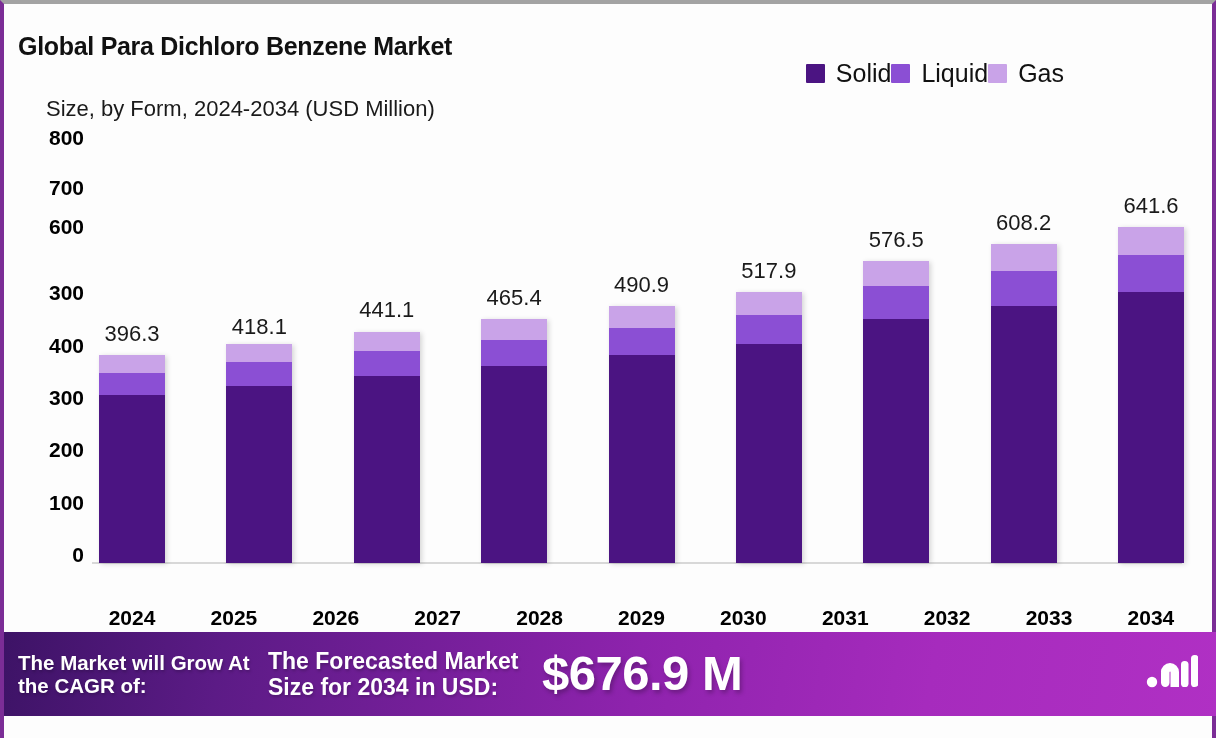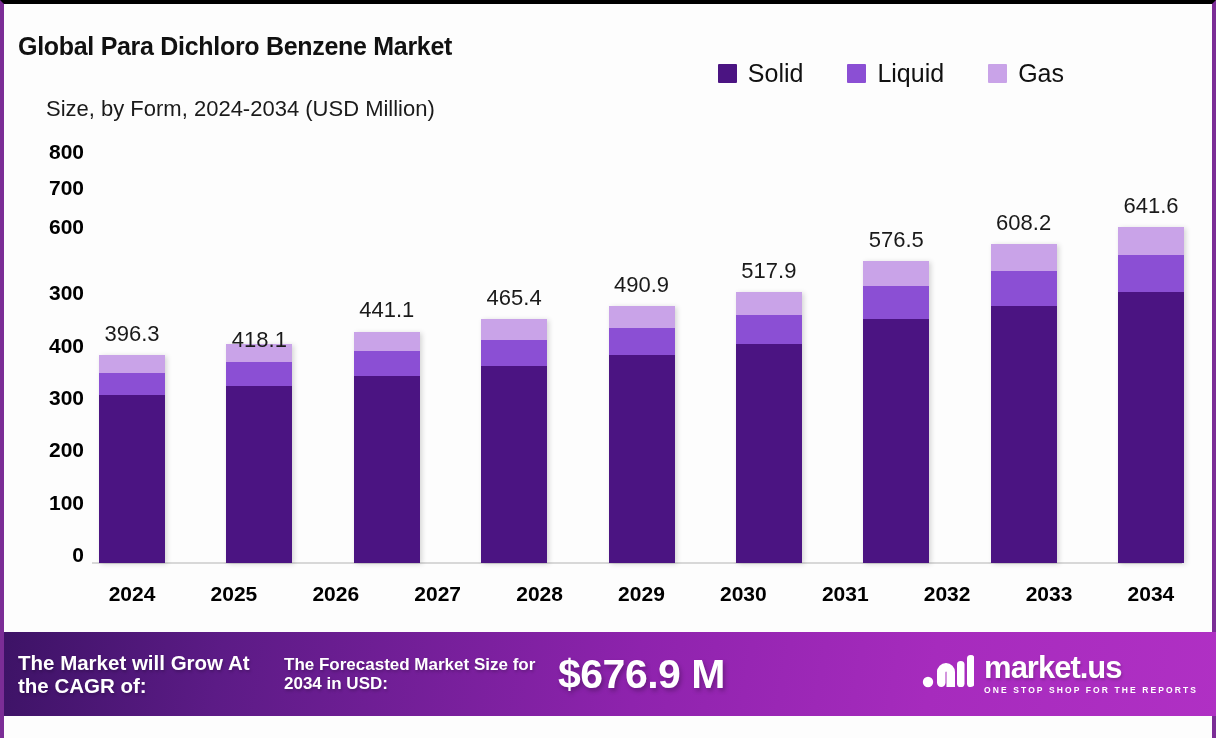--- a/index.html
+++ b/index.html
@@ -6,42 +6,42 @@
   body{
     width:1216px;height:738px;
     background:#ffffff;
     font-family:"Liberation Sans", sans-serif;
     overflow:hidden;
   }
   #frame{
     position:relative;
     width:1216px;height:738px;
     box-sizing:border-box;
-    border-top:4px solid #000000;
+    border-top:4px solid #a3a3a3;
     border-left:4px solid #7b2d96;
     border-right:4px solid #7b2d96;
     background:#fdfdfd;
   }
 
   
   #title{
     position:absolute;left:14px;top:28px;
     font-size:25px;font-weight:bold;color:#111;
     letter-spacing:-0.3px;white-space:nowrap;
   }
   #subtitle{
     position:absolute;left:42px;top:92px;
     font-size:22px;color:#1a1a1a;font-weight:400;
     white-space:nowrap;
   }
 
   
   #legend{
     position:absolute;right:148px;top:55px;
-    display:flex;align-items:center;gap:44px;
+    display:flex;align-items:center;
   }
   .legend-item{display:flex;align-items:center;gap:11px;}
   .legend-swatch{width:19px;height:19px;display:block;border-radius:1px;}
   .legend-label{font-size:25px;color:#111;white-space:nowrap;}
   #yaxis{
     position:absolute;left:0px;top:132px;
     width:80px;height:432px;
   }
   .ytick{
     position:absolute;right:0;
@@ -79,21 +79,21 @@
     font-size:22px;color:#1a1a1a;white-space:nowrap;
   }
 
   #xaxis{
     position:absolute;left:95px;top:578px;
     width:1085px;
     display:flex;justify-content:space-between;
   }
   .xtick{
     width:66px;text-align:center;
-    font-size:21px;font-weight:bold;color:#000;
+    font-size:21px;font-weight:bold;color:#000;margin-top:24px;
   }
 
   
   #banner{
     position:absolute;left:0px;top:628px;
     width:1216px;height:84px;
     background:linear-gradient(100deg,#3d1366 0%,#5c1b86 18%,#8e23ad 52%,#a62bbd 76%,#b030c4 100%);
     display:flex;align-items:center;
     overflow:hidden;
   }
@@ -102,23 +102,23 @@
     line-height:1.13;
     text-shadow:1px 2px 3px rgba(0,0,0,0.22);
   }
   #cagr-label{margin-left:14px;font-size:20.5px;width:250px;}
   #cagr-value{
     font-size:47px;margin-left:2px;letter-spacing:-1px;
     color:#fff;font-weight:bold;
     text-shadow:2px 3px 4px rgba(0,0,0,0.25);
     white-space:nowrap;
   }
-  #fc-label{margin-left:16px;font-size:17px;width:272px;}
+  #fc-label{font-size:23px;width:272px;}
   #fc-value{
-    font-size:41px;letter-spacing:-0.5px;color:#fff;font-weight:bold;
+    font-size:49px;letter-spacing:-0.5px;color:#fff;font-weight:bold;
     text-shadow:2px 3px 4px rgba(0,0,0,0.25);
     white-space:nowrap;margin-left:2px;
   }
 
   
   #logo{
     position:absolute;right:14px;top:647px;
     display:flex;align-items:center;gap:10px;
   }
   #logo-mark{flex:0 0 auto;}
@@ -149,21 +149,21 @@
         <span class="legend-swatch" style="background: rgb(139, 79, 212);"></span>
         <span class="legend-label">Liquid</span>
       </div>
       <div class="legend-item">
         <span class="legend-swatch" style="background: rgb(201, 163, 232);"></span>
         <span class="legend-label">Gas</span>
       </div>
     </div>
 
   <div id="yaxis">
-      <div class="ytick" style="top: 16px;">800</div>
+      <div class="ytick" style="top: 2px;">800</div>
       <div class="ytick" style="top: 52.375px;">700</div>
       <div class="ytick" style="top: 91px;">600</div>
       <div class="ytick" style="top: 157.125px;">300</div>
       <div class="ytick" style="top: 209.5px;">400</div>
       <div class="ytick" style="top: 261.875px;">300</div>
       <div class="ytick" style="top: 314.25px;">200</div>
       <div class="ytick" style="top: 366.625px;">100</div>
       <div class="ytick" style="top: 419px;">0</div>
     </div>
   <div id="baseline"></div>
@@ -175,21 +175,21 @@
           <div class="seg" style="height: 167.705px; background: rgb(75, 20, 130);"></div>
         </div>
         <div class="bar-total" style="bottom: 215.562px;">396.3</div>
       </div>
       <div class="bar-col">
         <div class="bar-stack" style="height: 218.98px;">
           <div class="seg" style="height: 18.3836px; background: rgb(201, 163, 232);"></div>
           <div class="seg" style="height: 23.6735px; background: rgb(139, 79, 212);"></div>
           <div class="seg" style="height: 176.923px; background: rgb(75, 20, 130);"></div>
         </div>
-        <div class="bar-total" style="bottom: 210px; text-align: center;">418.1</div>
+        <div class="bar-total" style="bottom: 223px; text-align: center;">418.1</div>
       </div>
       <div class="bar-col">
         <div class="bar-stack" style="height: 231.026px;">
           <div class="seg" style="height: 19.3788px; background: rgb(201, 163, 232);"></div>
           <div class="seg" style="height: 24.9829px; background: rgb(139, 79, 212);"></div>
           <div class="seg" style="height: 186.664px; background: rgb(75, 20, 130);"></div>
         </div>
         <div class="bar-total" style="bottom: 240px; margin-top: 48px;">441.1</div>
       </div>
       <div class="bar-col">
@@ -264,19 +264,15 @@
   <div id="logo">
     <span id="logo-mark">
       <svg width="52" height="40" viewBox="0 0 52 40">
         <circle cx="6" cy="31" r="5.2" fill="#fff"></circle>
         <rect x="15" y="17" width="8.5" height="19" rx="4.2" fill="#fff"></rect>
         <path d="M15 21 a9 9 0 0 1 18 0 v15 h-8.5 v-15 a0.5 0.5 0 0 0 -1 0 z" fill="#fff"></path>
         <rect x="35" y="10" width="7.5" height="26" rx="3.6" fill="#fff"></rect>
         <rect x="45" y="4" width="7.5" height="32" rx="3.6" fill="#fff"></rect>
       </svg>
     </span>
-    <span id="logo-text-wrap">
-      <span id="logo-name">market.us</span>
-      <span id="logo-tag">ONE STOP SHOP FOR THE REPORTS</span>
-    </span>
   </div>
 
 </div>
 
 </body></html>

